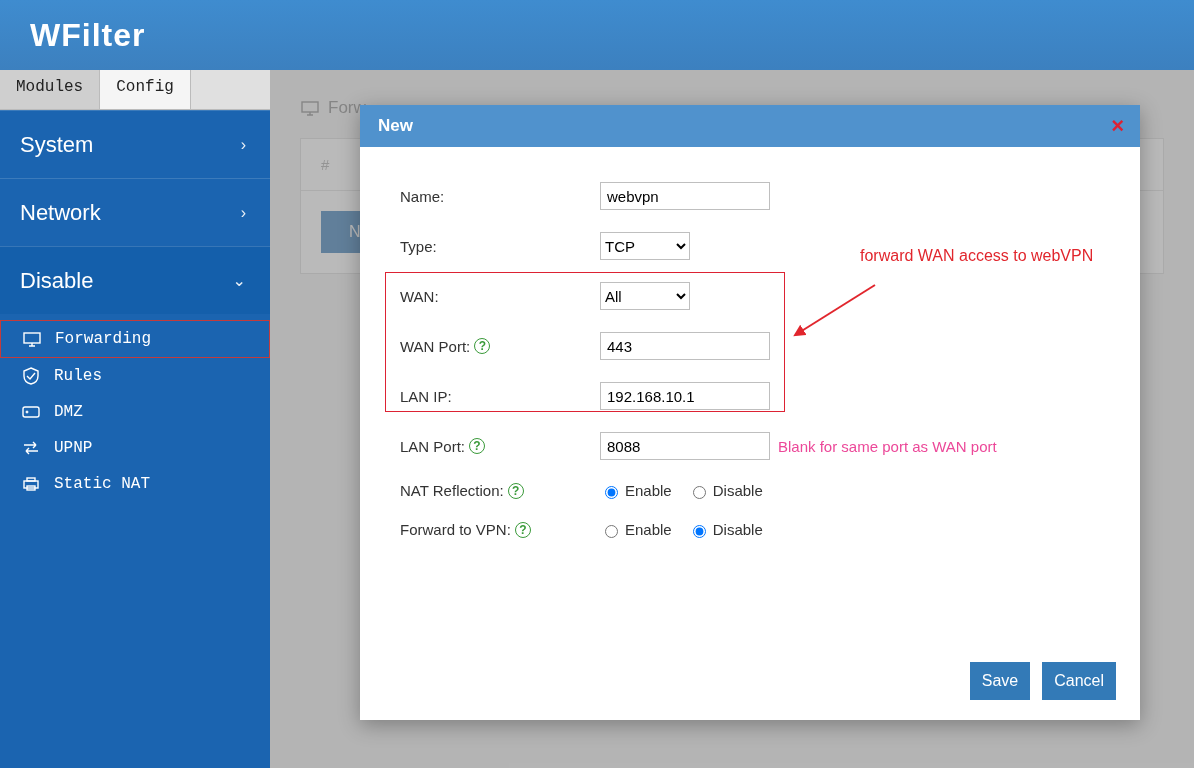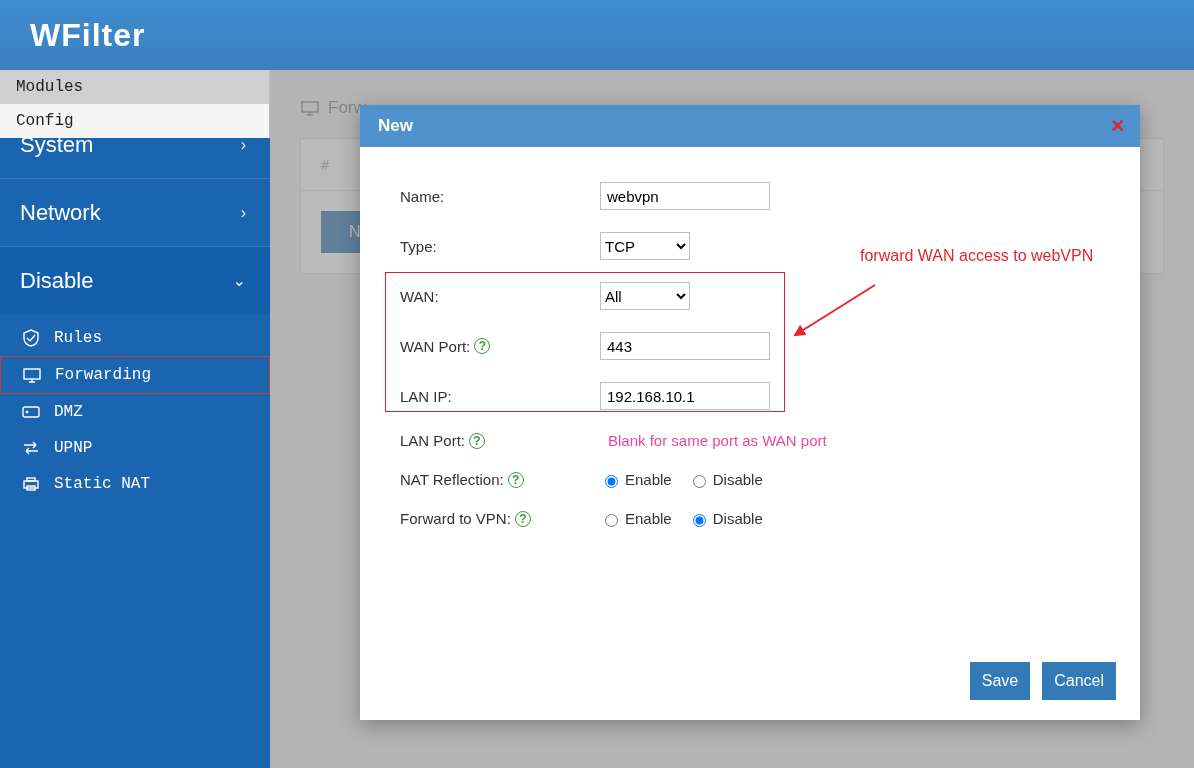--- a/index.html
+++ b/index.html
@@ -17,21 +17,21 @@
     font-size:32px; font-weight:bold; letter-spacing:1px;
   }
 
   
   .sidebar {
     position:absolute; top:70px; left:0; width:270px; height:698px;
     background:#1b64b0;
     color:#fff;
   }
   .tab-row {
-    background:#e0e0e0; height:40px; display:flex; border-bottom:1px solid #bbb;flex-direction:column;
+    background:#e0e0e0; height:40px; display:flex; border-bottom:1px solid #bbb;
   }
   .tab {
     font-family:"SimSun","Courier New",monospace;
     font-size:16px; padding:8px 16px; border-right:1px solid #bbb; color:#222; cursor:pointer;
   }
   .tab.active { background:#cfcfcf; }
   .tab.inactive { background:#f5f5f5; }
   .nav-section {
     border-top:1px solid rgba(255,255,255,0.15);
     height:68px; display:flex; align-items:center; justify-content:space-between;
@@ -147,37 +147,37 @@
   </div>
   <div class="nav-section">
     <span>Network</span>
     <span class="chevron">›</span>
   </div>
   <div class="nav-section expanded">
     <span>Disable</span>
     <span class="chevron">⌄</span>
   </div>
   <div class="nav-subitems">
+    <div class="nav-subitem selected">
+      <span class="sub-icon">
+        <svg width="20" height="16" viewBox="0 0 20 16">
+            <rect x="2" y="2" width="16" height="10" stroke-width="1.4"></rect>
+            <path d="M7 15 H13 M10 12 V15" stroke-width="1.4"></path>
+          </svg>
+      </span>
+      <span>Forwarding</span>
+    </div>
     <div class="nav-subitem">
       <span class="sub-icon">
         <svg width="20" height="18" viewBox="0 0 20 18">
             <path d="M10 1 L17 4 V9 C17 13 14 16 10 17 C6 16 3 13 3 9 V4 Z" stroke-width="1.4"></path>
             <path d="M6 9 L9 12 L14 6" stroke-width="1.4"></path>
           </svg>
       </span>
       <span>Rules</span>
-    </div>
-    <div class="nav-subitem selected">
-      <span class="sub-icon">
-        <svg width="20" height="16" viewBox="0 0 20 16">
-            <rect x="2" y="2" width="16" height="10" stroke-width="1.4"></rect>
-            <path d="M7 15 H13 M10 12 V15" stroke-width="1.4"></path>
-          </svg>
-      </span>
-      <span>Forwarding</span>
     </div>
     <div class="nav-subitem">
       <span class="sub-icon">
         <svg width="20" height="16" viewBox="0 0 20 16">
             <rect x="2" y="3" width="16" height="10" rx="2" stroke-width="1.4"></rect>
             <circle cx="6" cy="8" r="1" fill="#fff"></circle>
           </svg>
       </span>
       <span>DMZ</span>
     </div>
@@ -265,20 +265,21 @@
     <div class="form-row">
       <span class="label">LAN IP:</span>
       <input class="txt-input" type="text" value="192.168.10.1" style="">
     </div>
 
     <div class="form-row">
       <span class="label">
         <span>LAN Port:</span>
         <span class="help">?</span>
       </span>
+      <input class="txt-input" type="text" value="8088" style="">
       <span class="hint">Blank for same port as WAN port</span>
     </div>
 
     <div class="form-row">
       <span class="label">
         <span>NAT Reflection:</span>
         <span class="help">?</span>
       </span>
       <span class="radio-group">
         <label>

